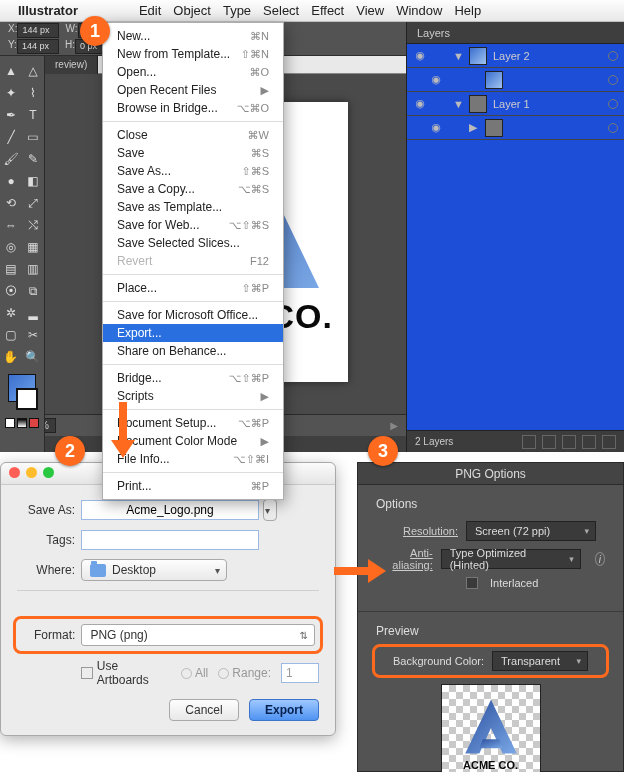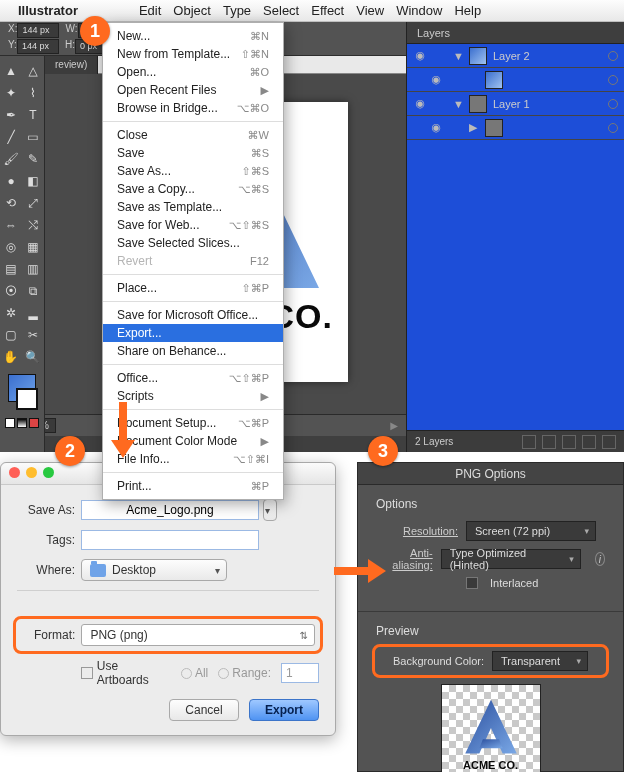--- a/index.html
+++ b/index.html
@@ -340,21 +340,21 @@
     <div class="mi hl">
       <span>Export...</span>
       <span class="sc"></span>
     </div>
     <div class="mi">
       <span>Share on Behance...</span>
       <span class="sc"></span>
     </div>
     <hr>
     <div class="mi">
-      <span>Office...</span>
+      <span>Bridge...</span>
       <span class="sc">⌥⇧⌘P</span>
     </div>
     <div class="mi">
       <span>Scripts</span>
       <span class="sc">▶</span>
     </div>
     <hr>
     <div class="mi">
       <span>Document Setup...</span>
       <span class="sc">⌥⌘P</span>

